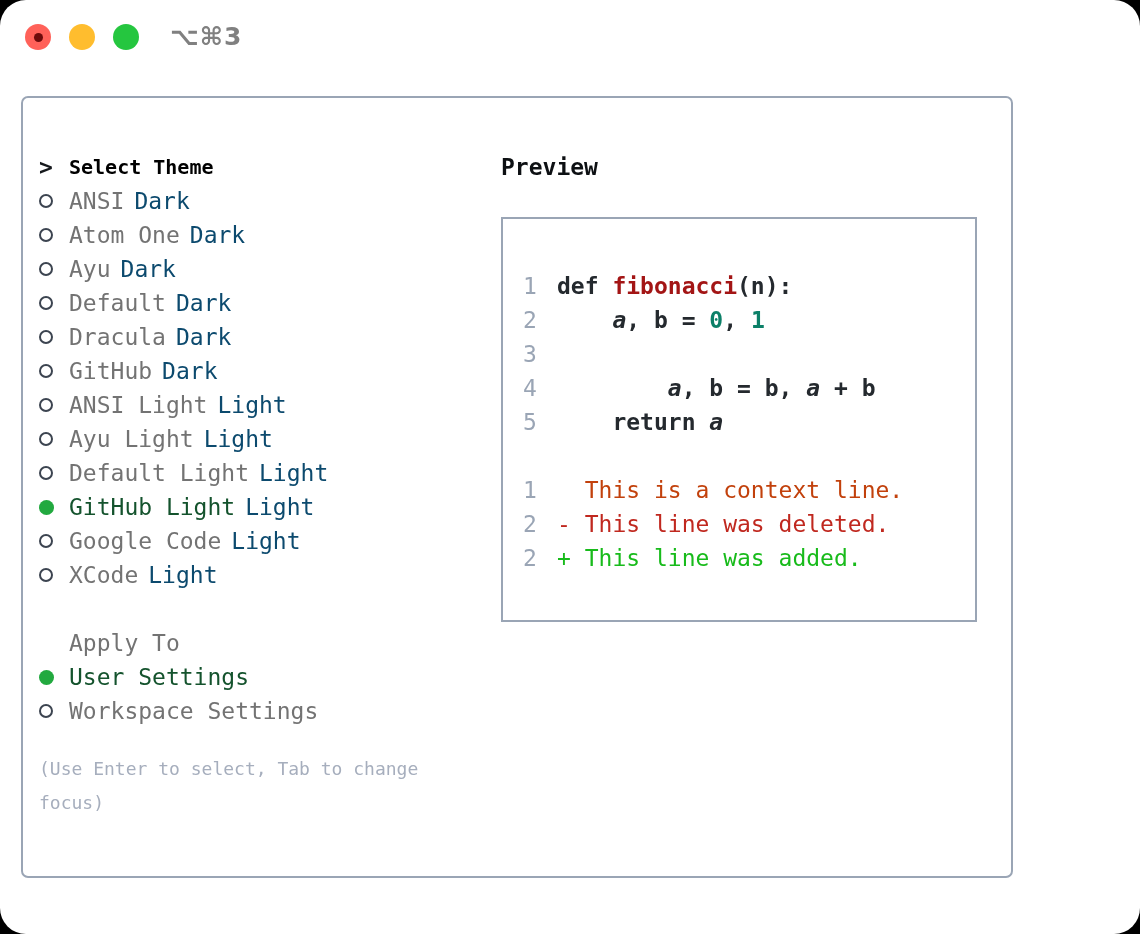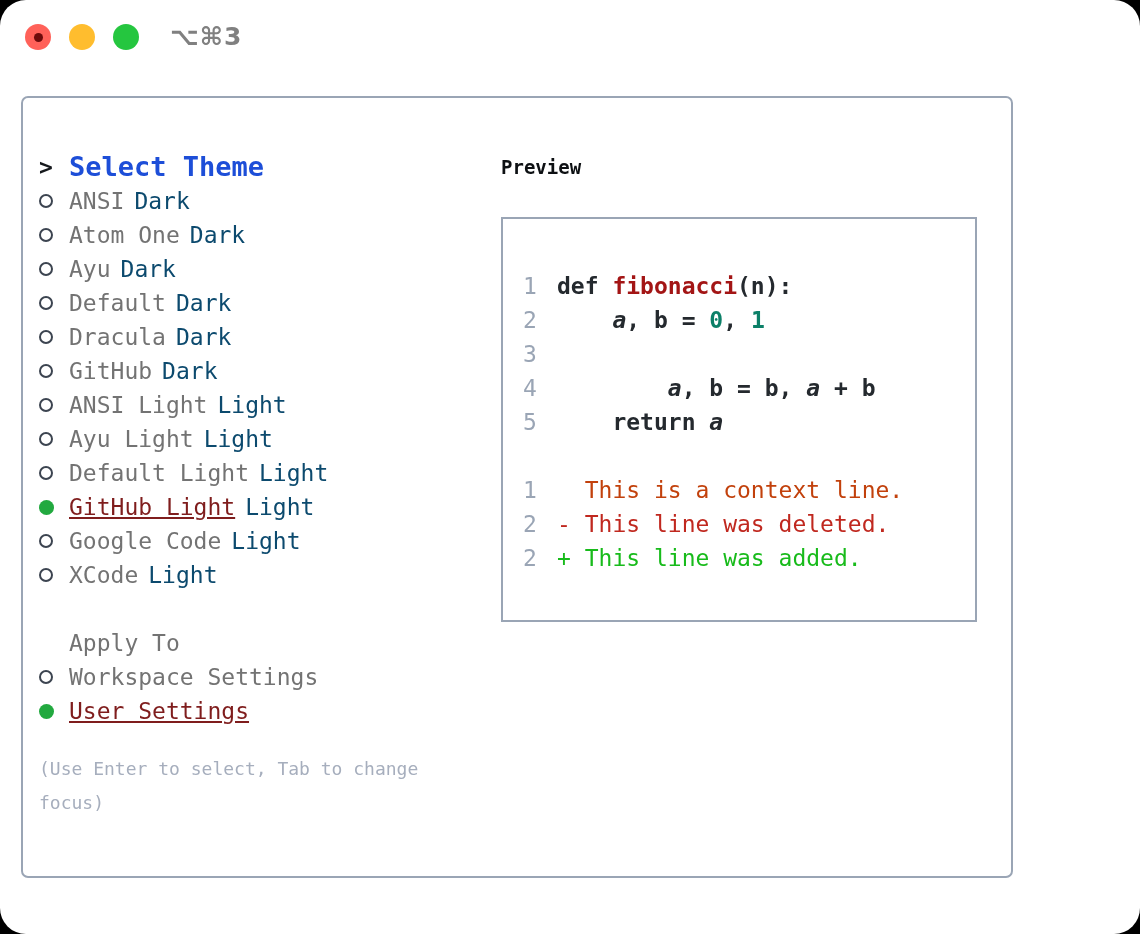--- a/index.html
+++ b/index.html
@@ -106,45 +106,45 @@
     box-sizing: border-box;
   }
   .dot-full {
     width: 15px; height: 15px;
     border-radius: 50%;
     background: #22a93f;
   }
   .label { color: #737373; }
   .label.header {
     font-weight: bold;
-    color: #1d4ed8;
-    font-size: 27px;
-  }
-  .label.selected { color: #7f1d1d; text-decoration: underline; }
+    color: #000000;
+    font-size: 20px;
+  }
+  .label.selected { color: #14532d; }
   .suffix {
     color: #0c4a6e;
     margin-left: 10px;
   }
   .spacer-sm { height: 34px; }
   .hint {
     margin-top: 24px;
     font-size: 18px;
     line-height: 34px;
     color: #a6aebd;
     width: 420px;
   }
   
   .right-col {
     position: absolute;
     left: 478px;
     top: 52px;
     width: 490px;
   }
   .preview-title {
-    font-size: 19px;
+    font-size: 23px;
     font-weight: bold;
     color: #0d1013;
     line-height: 34px;
   }
   .preview-box {
     margin-top: 33px;
     width: 476px;
     height: 405px;
     border: 2px solid #9aa5b5;
     background: #ffffff;
@@ -293,29 +293,29 @@
       <div class="spacer-sm"></div>
 
       <div class="row">
         <span class="marker"></span>
         <span class="label">Apply To</span>
       </div>
 
       <div id="apply-list">
           <div class="row">
             <span class="marker">
+              <span class="dot-full"></span>
+            </span>
+            <span class="label selected">User Settings</span>
+          </div>
+          <div class="row">
+            <span class="marker">
               <span class="dot-empty"></span>
             </span>
             <span class="label">Workspace Settings</span>
-          </div>
-          <div class="row">
-            <span class="marker">
-              <span class="dot-full"></span>
-            </span>
-            <span class="label selected">User Settings</span>
           </div>
         </div>
 
       <div class="hint">(Use Enter to select, Tab to change focus)</div>
     </div>
 
     <div class="right-col">
       <div class="preview-title">Preview</div>
       <div class="preview-box">
         <div class="code">

